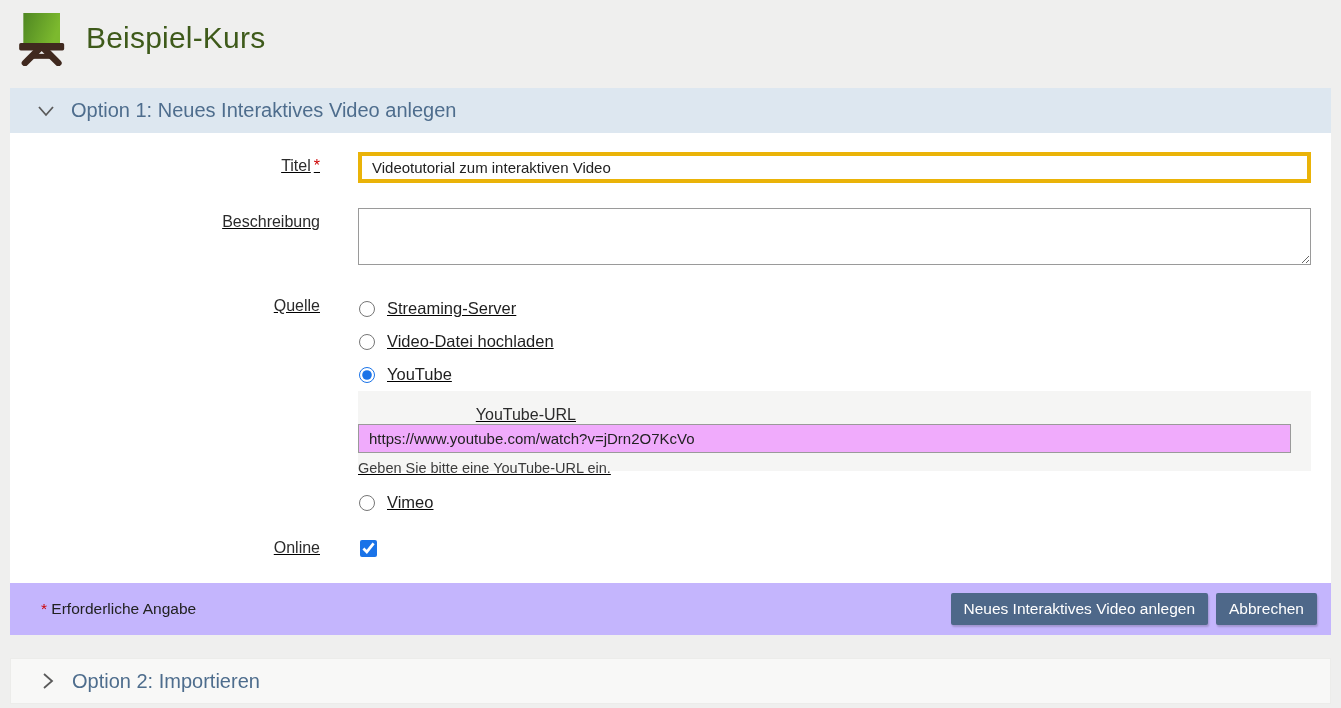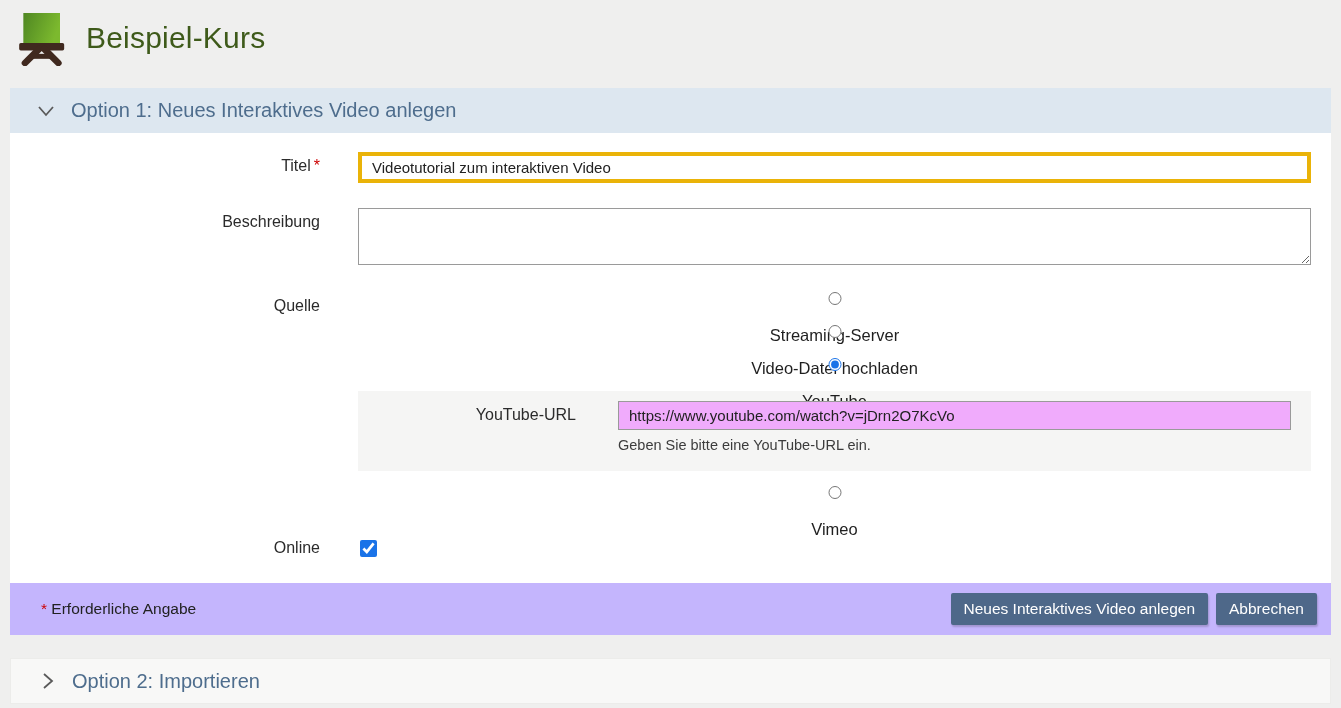--- a/index.html
+++ b/index.html
@@ -16,39 +16,39 @@
 
   
   .section-header { height:45px; display:flex; align-items:center; padding-left:26px; gap:15px;
                     font-size:20px; color:#4e6d8d; cursor:pointer; }
   .section-header.open { background:#dde7f0; margin-top:18px; }
   .section-header.closed { background:#f8f8f7; border:1px solid #ececea; margin-top:23px; height:46px; }
   .chev { width:20px; height:20px; flex:0 0 auto; }
 
   
   .form-body { background:#ffffff; padding:19px 20px 26px 0; }
-  .form-row { display:flex; }
+  .form-row { display:flex;text-decoration:underline; }
   .label-col { width:348px; text-align:right; padding-right:38px; font-size:16px; color:#2b2b2b; padding-top:5px; flex:0 0 auto; }
   .input-col { flex:1; min-width:0; }
   .req { color:#cc0000; margin-left:3px; }
 
   .text-input { width:100%; height:31px; border:4px solid #eab308; font-size:15px; padding:0 10px;
                 font-family:"Liberation Sans", sans-serif; color:#222; background:#fff; }
   textarea.text-area { width:100%; height:57px; border:1px solid #9a9a9a; font-size:15px; padding:4px 10px;
                        font-family:"Liberation Sans", sans-serif; resize:vertical; }
 
   .row-titel { margin-bottom:25px; }
   .row-beschreibung { margin-bottom:23px; }
 
-  .radio-row { display:flex; align-items:center; gap:21px; height:33px;flex-direction:column; }
+  .radio-row { display:flex; align-items:center; gap:12px; height:33px; }
   .radio-row input[type=radio] { width:16px; height:16px; accent-color:#1a73e8; margin-left:1px; }
   .radio-label { font-size:16.5px; color:#1f1f1f; }
 
   .sub-panel { background:#f5f5f4; height:80px; padding-top:10px; }
-  .sub-row { display:flex; }
+  .sub-row { display:flex;flex-direction:column; }
   .sub-label { width:260px; text-align:right; padding-right:42px; font-size:16px; color:#2b2b2b; padding-top:5px; flex:0 0 auto; }
   .sub-input-col { flex:1; padding-right:20px; min-width:0; }
   .url-input { width:100%; height:29px; border:1px solid #9a9a9a; font-size:15px; padding:0 10px;
                font-family:"Liberation Sans", sans-serif; color:#222; background:#f0abfc; }
   .hint { margin-top:7px; font-size:14.5px; color:#3c3c3c; }
 
   .row-vimeo { margin-top:15px; }
   .row-online { margin-top:20px; align-items:center; }
   .row-online .label-col { padding-top:0; }
   .row-online input[type=checkbox] { width:17px; height:17px; accent-color:#1a73e8; margin-left:2px; display:block; }

